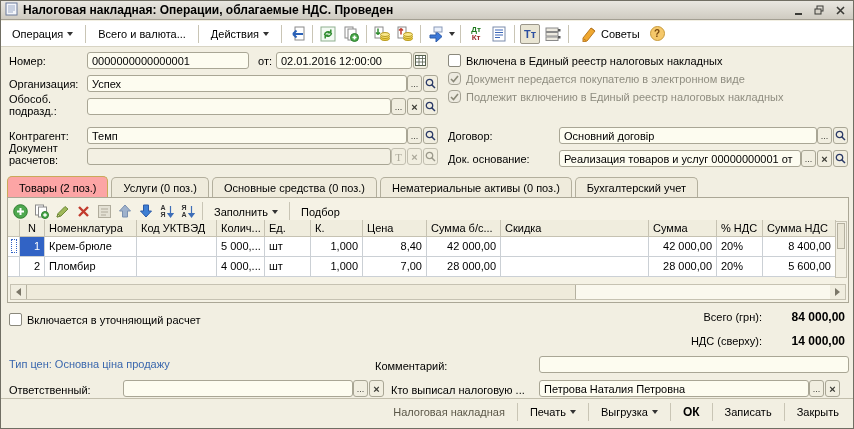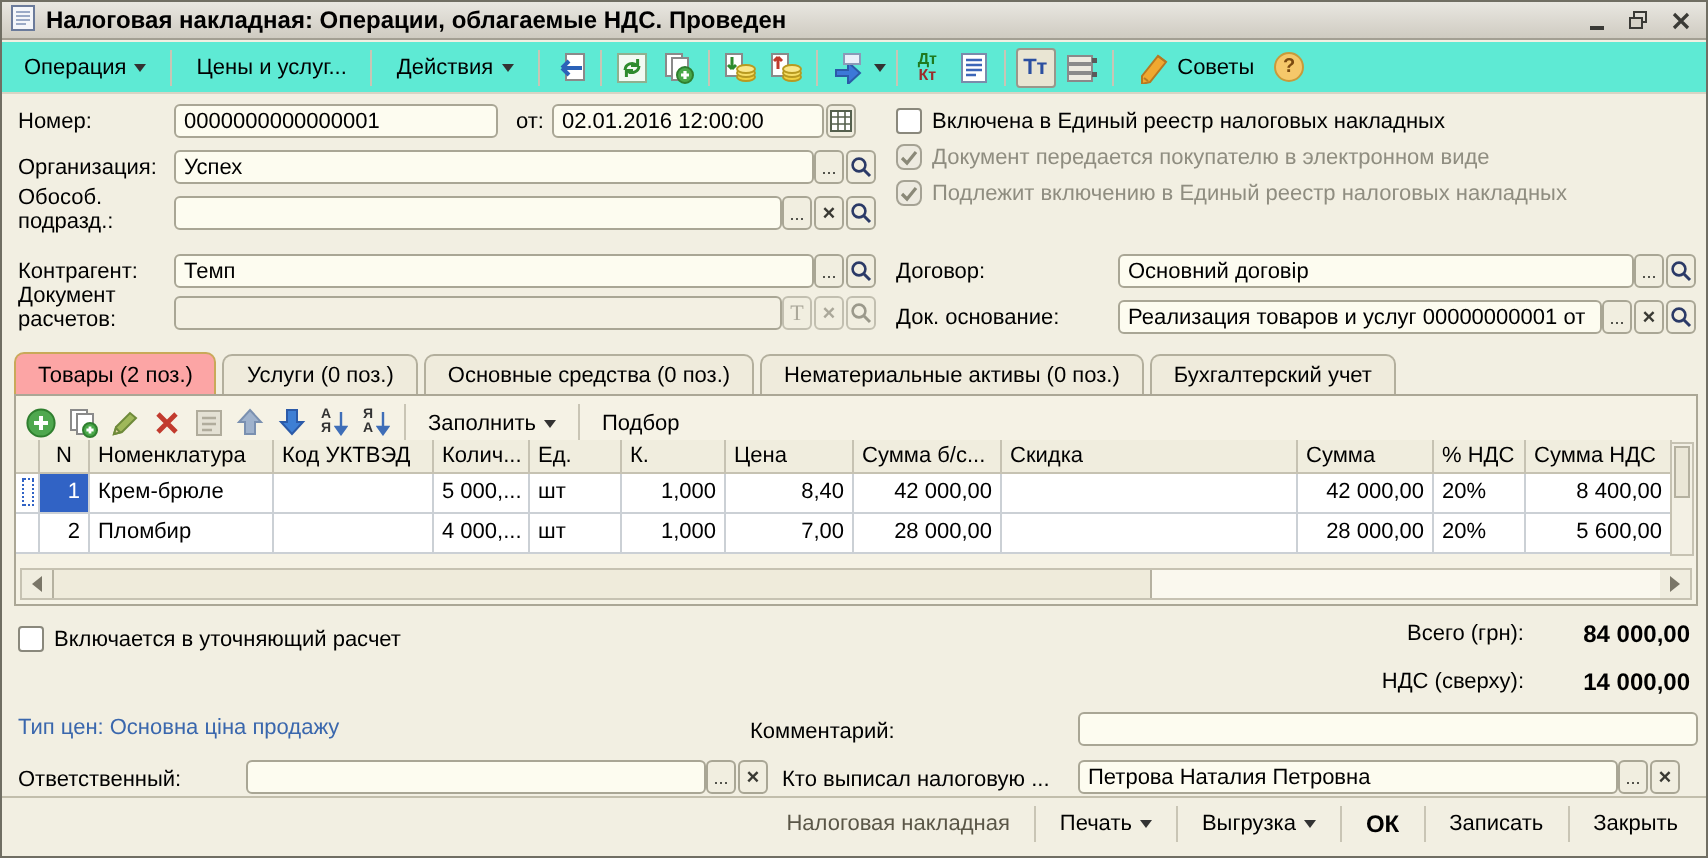--- a/index.html
+++ b/index.html
@@ -16,21 +16,21 @@
     border-bottom:1px solid #A39F93;
     display:flex;align-items:center;padding:0 4px;gap:5px;
   }
   .title-text{font-weight:bold;font-size:12px;white-space:nowrap;}
   .win-controls{margin-left:auto;display:flex;gap:3px;}
   .wc{width:18px;height:14px;display:flex;align-items:center;justify-content:center;}
   
   .toolbar{
     position:absolute;left:0;top:20px;right:0;height:26px;
     display:flex;align-items:center;padding:0 4px;gap:3px;
-    border-bottom:1px solid #D8D4C4;background:#5eead4;
+    border-bottom:1px solid #D8D4C4;background:#ffffff;
   }
   .tb-btn{display:inline-flex;align-items:center;gap:4px;padding:3px 6px;border:1px solid transparent;border-radius:2px;white-space:nowrap;}
   .tb-ic{width:20px;height:20px;display:inline-flex;align-items:center;justify-content:center;border:1px solid transparent;border-radius:2px;}
   .tb-ic.pressed{background:#E9E5D3;border:1px solid #9A968A;}
   .sep{width:1px;height:18px;background:#C9C5B5;margin:0 2px;}
   .dd{width:0;height:0;border-left:3px solid transparent;border-right:3px solid transparent;border-top:4px solid #333;display:inline-block;}
   .dtkt{display:flex;flex-direction:column;line-height:8px;font-size:8px;font-weight:bold;}
   .dtkt .dt{color:#1F7A1F;} .dtkt .kt{color:#9B2B2B;}
   .tt-glyph{color:#2B4FA0;font-weight:bold;font-size:11px;}
   .help-circle{width:15px;height:15px;border-radius:50%;background:#F5C86A;border:1px solid #C89A3A;display:flex;align-items:center;justify-content:center;font-weight:bold;color:#7A4A10;font-size:10px;}
@@ -129,21 +129,21 @@
     </span>
   </div>
 
   <div class="toolbar">
     <span class="tb-btn">
         <span>Операция</span>
         <span class="dd"></span>
       </span>
     <span class="sep"></span>
     <span class="tb-btn">
-        <span>Цены и услуг...</span>
+        <span>Всего и валюта...</span>
       </span>
     <span class="sep"></span>
     <span class="tb-btn">
         <span>Действия</span>
         <span class="dd"></span>
       </span>
     <span class="sep"></span>
     <span class="tb-ic">
       <svg width="16" height="16" viewBox="0 0 16 16">
           <rect x="6" y="1" width="9" height="13" fill="#FFF" stroke="#8A8A8A"></rect>

